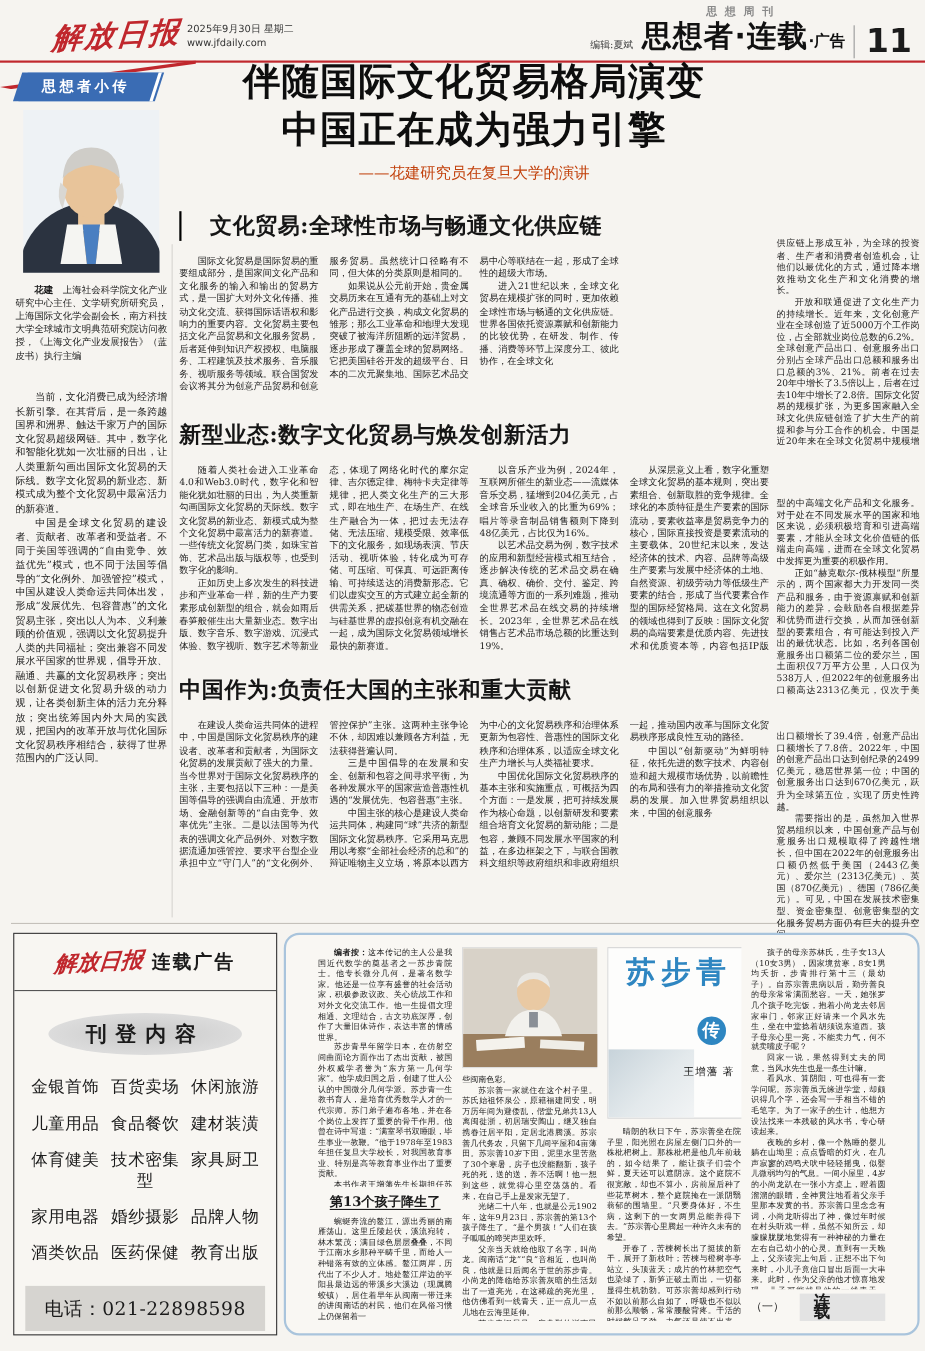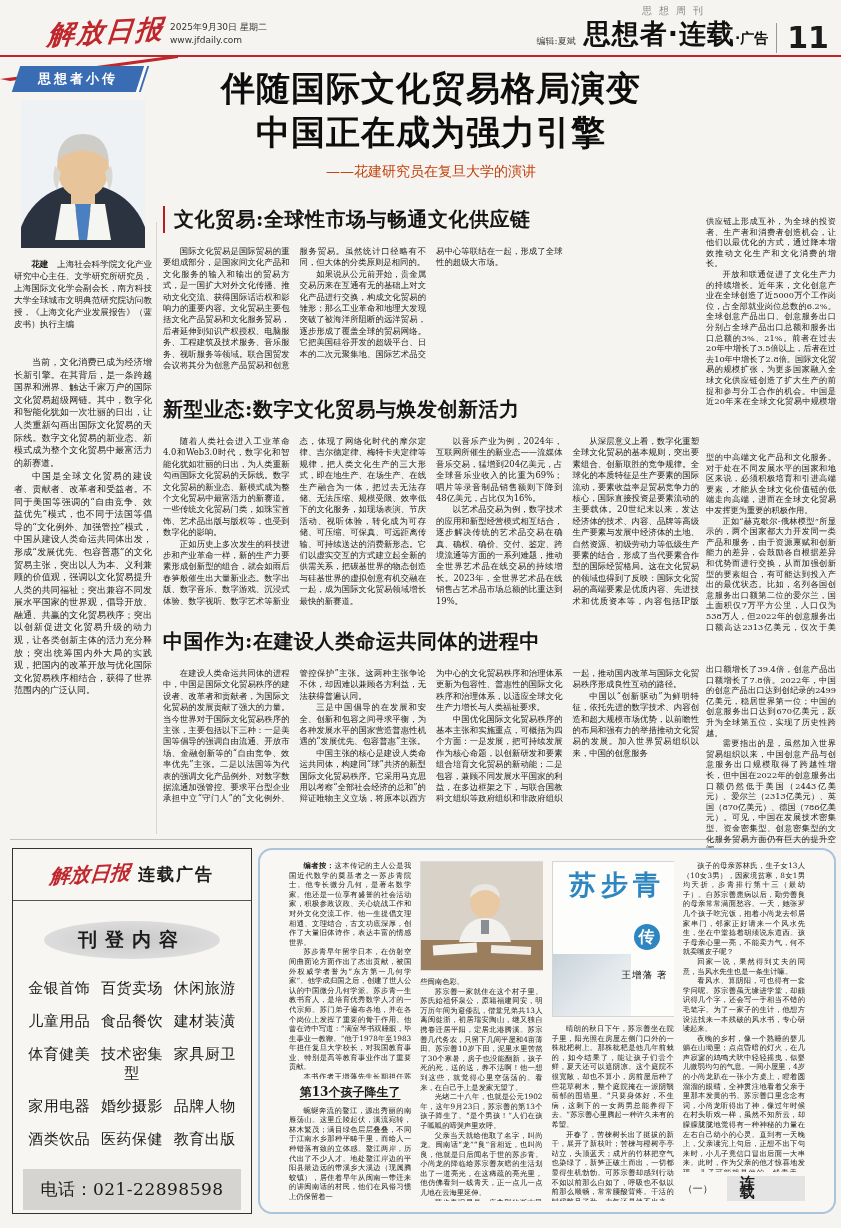--- a/index.html
+++ b/index.html
@@ -11,21 +11,21 @@
   
   .hdr{position:absolute;top:0;left:0;width:841px;height:56px;}
   .masthead{position:absolute;left:48px;top:14px;color:#c0272d;
     font-size:27px;font-weight:bold;font-style:italic;transform:skewX(-8deg) rotate(-3deg);
     letter-spacing:2px;white-space:nowrap;}
   .hdr-date{position:absolute;left:170px;top:21px;font-size:9px;color:#333;line-height:13px;
     font-family:"DejaVu Sans","Liberation Sans",sans-serif;}
   .hdr-right{position:absolute;right:12px;top:4px;display:flex;align-items:flex-end;gap:8px;}
   .hdr-editor{font-size:9px;color:#444;margin-bottom:5px;}
   .hdr-mid{display:flex;flex-direction:column;align-items:center;}
-  .hdr-weekly{font-size:10px;color:#8a8a8a;letter-spacing:7px;margin-bottom:1px;}
+  .hdr-weekly{font-size:10px;color:#8a8a8a;letter-spacing:7px;margin-bottom:1px;font-weight:bold;}
   .hdr-title{font-size:27px;font-weight:bold;color:#111;letter-spacing:1px;line-height:30px;
     font-family:"DejaVu Sans","Liberation Sans",sans-serif;}
   .hdr-title .suffix{font-size:14px;letter-spacing:0;}
   .hdr-page{font-size:30px;font-weight:bold;line-height:30px;padding-left:10px;margin-bottom:0px;
     border-left:1px solid #999;font-family:"DejaVu Sans","Liberation Sans",sans-serif;}
   .redline{position:absolute;top:55px;left:0;width:841px;height:2px;background:#c0272d;}
   .redswoosh{position:absolute;top:55px;left:0;}
   
   p.np{margin:0;text-align:justify;text-indent:2em;}
   p.cont{text-indent:0;}
@@ -36,25 +36,25 @@
   .profile-banner span{display:block;transform:skewX(18deg);text-align:center;
     font-size:13px;font-weight:bold;letter-spacing:3px;padding:4px 0;}
   .profile-photo{display:block;margin:0 auto 10px auto;}
   .bio{font-size:8.6px;line-height:12px;}
   .bio b{font-weight:bold;}
   .intro{margin-top:26px;font-size:9px;line-height:12.6px;}
   .intro p{margin:0 0 1px 0;}
   .vdiv{position:absolute;left:156px;top:222px;width:1px;height:612px;background:#d8d5d0;}
   .botline{position:absolute;top:839px;left:10px;width:821px;height:1px;background:#c4c0ba;}
   
-  .center{position:absolute;left:163px;top:66px;width:536px;}
+  .center{position:absolute;left:163px;top:52px;width:536px;}
   .headline{font-size:34px;font-weight:900;text-align:center;line-height:44px;letter-spacing:1px;color:#0d0d0d;}
   .byline{font-size:14px;text-align:center;margin-top:9px;color:#c2410c;}
   .sec-h{font-size:20px;font-weight:bold;color:#151515;margin:0;letter-spacing:.5px;}
-  .sec-h.bar{border-left:2px solid #b91c1c;padding-left:9px;}
+  .sec-h.bar{border-left:2px solid #000000;padding-left:26px;}
   .sec-h1{margin-top:25px;}
   .sec-h2{margin-top:16px;}
   .sec-h3{margin-top:16px;}
   .sec-body{margin-top:13px;columns:4;column-gap:10px;column-fill:auto;overflow:hidden;
     font-size:8.4px;line-height:11.4px;}
   .body1{height:134px;}
   .body2{height:176px;}
   .body3{height:138px;}
   
   .rightcol{position:absolute;left:706px;top:216px;width:130px;font-size:8.2px;line-height:10.6px;}
@@ -156,32 +156,33 @@
   <div class="headline">
     <div>伴随国际文化贸易格局演变</div>
     <div>中国正在成为强力引擎</div>
   </div>
   <div class="byline">——花建研究员在复旦大学的演讲</div>
 
   <h2 class="sec-h sec-h1 bar">文化贸易:全球性市场与畅通文化供应链</h2>
   <div class="sec-body body1">
     <p class="np">国际文化贸易是国际贸易的重要组成部分，是国家间文化产品和文化服务的输入和输出的贸易方式，是一国扩大对外文化传播、推动文化交流、获得国际话语权和影响力的重要内容。文化贸易主要包括文化产品贸易和文化服务贸易，后者延伸到知识产权授权、电脑服务、工程建筑及技术服务、音乐服务、视听服务等领域。联合国贸发会议将其分为创意产品贸易和创意服务贸易。虽然统计口径略有不同，但大体的分类原则是相同的。</p>
     <p class="np">如果说从公元前开始，贵金属交易历来在互通有无的基础上对文化产品进行交换，构成文化贸易的雏形；那么工业革命和地理大发现突破了被海洋所阻断的远洋贸易，逐步形成了覆盖全球的贸易网络。它把美国硅谷开发的超级平台、日本的二次元聚集地、国际艺术品交易中心等联结在一起，形成了全球性的超级大市场。</p>
+    <p class="np">进入21世纪以来，全球文化贸易在规模扩张的同时，更加依赖全球性市场与畅通的文化供应链。世界各国依托资源禀赋和创新能力的比较优势，在研发、制作、传播、消费等环节上深度分工、彼此协作，在全球文化</p>
   </div>
 
   <h2 class="sec-h sec-h2">新型业态:数字文化贸易与焕发创新活力</h2>
   <div class="sec-body body2">
     <p class="np">随着人类社会进入工业革命4.0和Web3.0时代，数字化和智能化犹如壮丽的日出，为人类重新勾画国际文化贸易的天际线。数字文化贸易的新业态、新模式成为整个文化贸易中最富活力的新赛道。一些传统文化贸易门类，如珠宝首饰、艺术品出版与版权等，也受到数字化的影响。</p>
     <p class="np">正如历史上多次发生的科技进步和产业革命一样，新的生产力要素形成创新型的组合，就会如雨后春笋般催生出大量新业态。数字出版、数字音乐、数字游戏、沉浸式体验、数字视听、数字艺术等新业态，体现了网络化时代的摩尔定律、吉尔德定律、梅特卡夫定律等规律，把人类文化生产的三大形式，即在地生产、在场生产、在线生产融合为一体，把过去无法存储、无法压缩、规模受限、效率低下的文化服务，如现场表演、节庆活动、视听体验，转化成为可存储、可压缩、可保真、可远距离传输、可持续送达的消费新形态。它们以虚实交互的方式建立起全新的供需关系，把碳基世界的物态创造与硅基世界的虚拟创意有机交融在一起，成为国际文化贸易领域增长最快的新赛道。</p>
     <p class="np">以音乐产业为例，2024年，互联网所催生的新业态——流媒体音乐交易，猛增到204亿美元，占全球音乐业收入的比重为69%；唱片等录音制品销售额则下降到48亿美元，占比仅为16%。</p>
     <p class="np">以艺术品交易为例，数字技术的应用和新型经营模式相互结合，逐步解决传统的艺术品交易在确真、确权、确价、交付、鉴定、跨境流通等方面的一系列难题，推动全世界艺术品在线交易的持续增长。2023年，全世界艺术品在线销售占艺术品市场总额的比重达到19%。</p>
     <p class="np">从深层意义上看，数字化重塑全球文化贸易的基本规则，突出要素组合、创新取胜的竞争规律。全球化的本质特征是生产要素的国际流动，要素收益率是贸易竞争力的核心，国际直接投资是要素流动的主要载体。20世纪末以来，发达经济体的技术、内容、品牌等高级生产要素与发展中经济体的土地、自然资源、初级劳动力等低级生产要素的结合，形成了当代要素合作型的国际经贸格局。这在文化贸易的领域也得到了反映：国际文化贸易的高端要素是优质内容、先进技术和优质资本等，内容包括IP版权、商标、软件著作权和专利等。它们的优化组合决定了国际文化贸易中收益率最高、流通最快的是创意密集型、技术密集型、资金密集</p>
   </div>
 
-  <h2 class="sec-h sec-h3">中国作为:在建设人类命运共同体的进程中</h2>
+  <h2 class="sec-h sec-h3">中国作为:负责任大国的主张和重大贡献</h2>
   <div class="sec-body body3">
     <p class="np">在建设人类命运共同体的进程中，中国是国际文化贸易秩序的建设者、改革者和贡献者，为国际文化贸易的发展贡献了强大的力量。当今世界对于国际文化贸易秩序的主张，主要包括以下三种：一是美国等倡导的强调自由流通、开放市场、金融创新等的“自由竞争、效率优先”主张。二是以法国等为代表的强调文化产品例外、对数字数据流通加强管控、要求平台型企业承担中立“守门人”的“文化例外、管控保护”主张。这两种主张争论不休，却因难以兼顾各方利益，无法获得普遍认同。</p>
     <p class="np">三是中国倡导的在发展和安全、创新和包容之间寻求平衡，为各种发展水平的国家营造普惠性机遇的“发展优先、包容普惠”主张。</p>
     <p class="np">中国主张的核心是建设人类命运共同体，构建同“球”共济的新型国际文化贸易秩序。它采用马克思用以考察“全部社会经济的总和”的辩证唯物主义立场，将原本以西方为中心的文化贸易秩序和治理体系更新为包容性、普惠性的国际文化秩序和治理体系，以适应全球文化生产力增长与人类福祉要求。</p>
     <p class="np">中国优化国际文化贸易秩序的基本主张和实施重点，可概括为四个方面：一是发展，把可持续发展作为核心命题，以创新研发和要素组合培育文化贸易的新动能；二是包容，兼顾不同发展水平国家的利益，在多边框架之下，与联合国教科文组织等政府组织和非政府组织一起，推动国内改革与国际文化贸易秩序形成良性互动的路径。</p>
     <p class="np">中国以“创新驱动”为鲜明特征，依托先进的数字技术、内容创造和超大规模市场优势，以前瞻性的布局和强有力的举措推动文化贸易的发展。加入世界贸易组织以来，中国的创意服务</p>
   </div>
 </div>
 
 <div class="rightcol">

